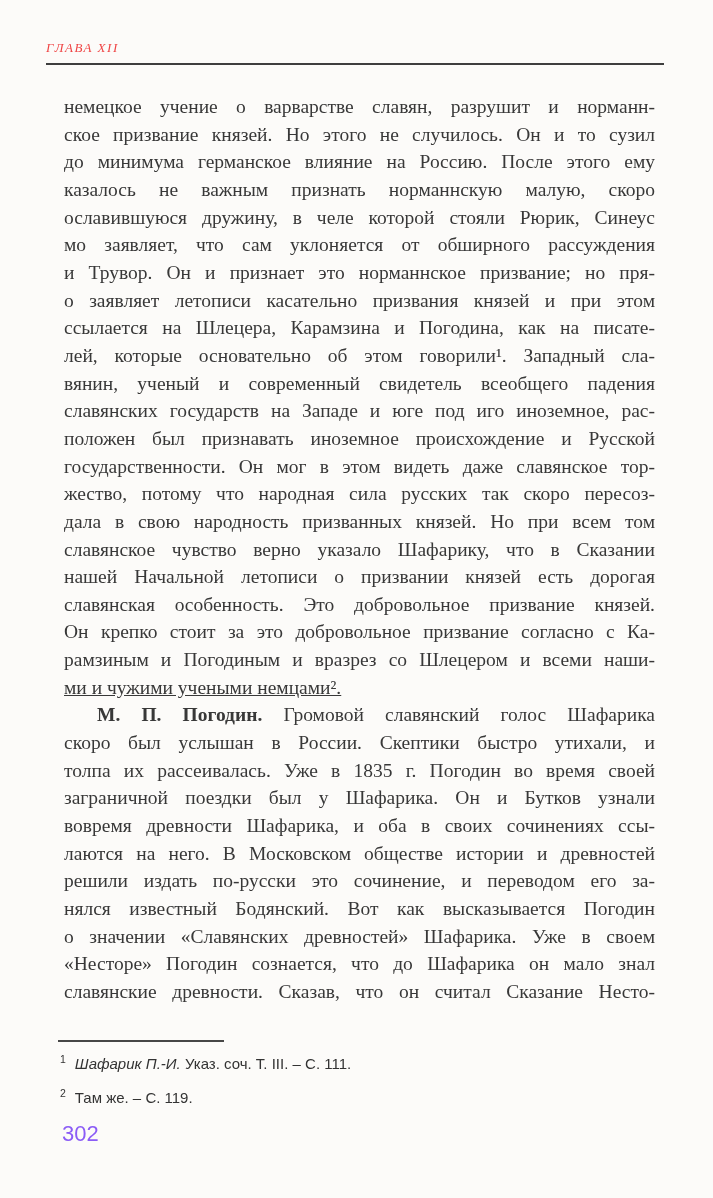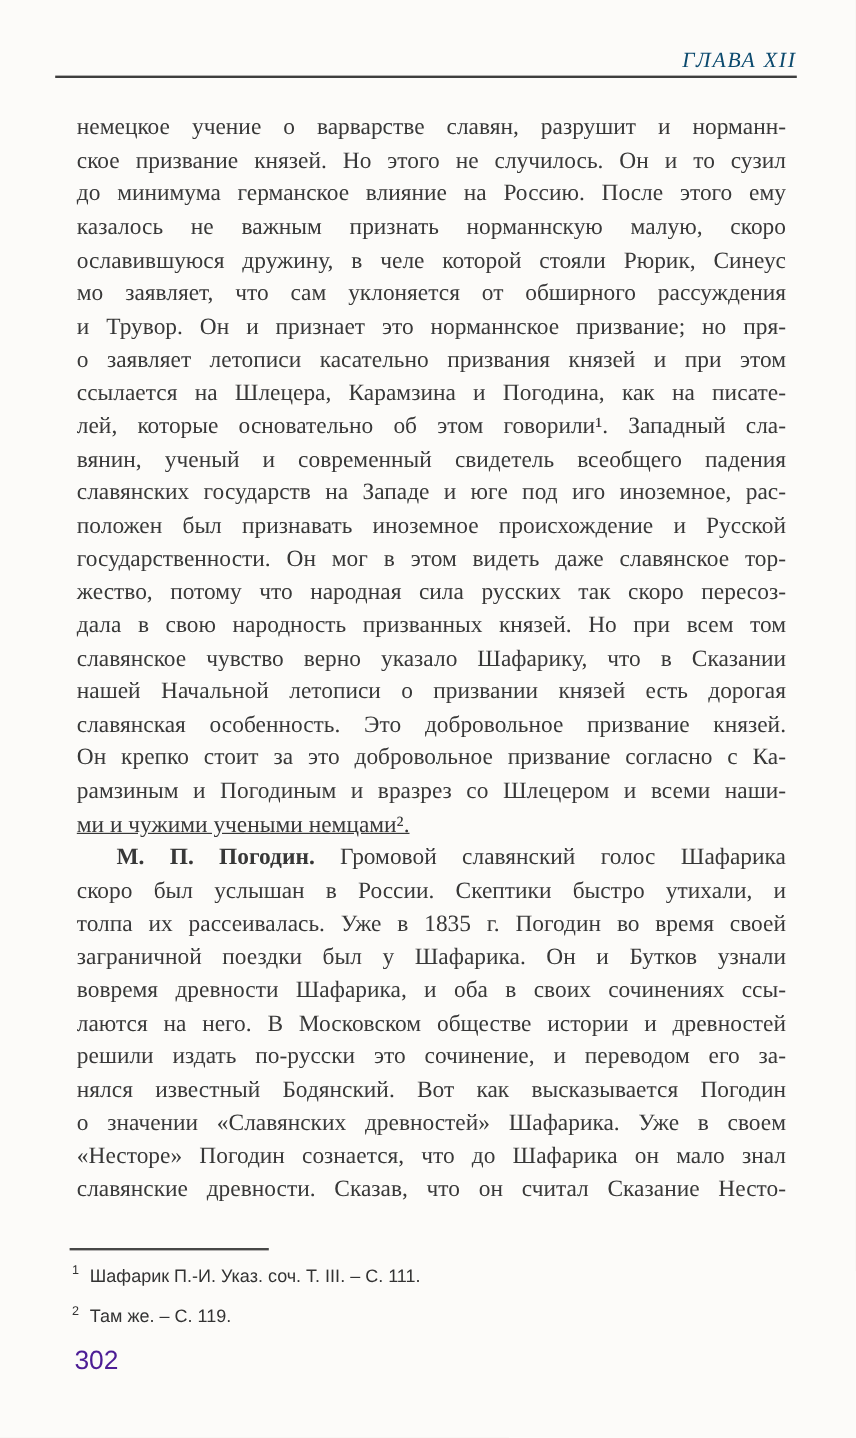--- a/index.html
+++ b/index.html
@@ -13,25 +13,25 @@
     overflow: hidden;
     font-family: "Liberation Serif", "DejaVu Serif", serif;
     color: #383838;
   }
   
   .running-head {
     position: absolute;
     top: 40px;
     left: 46px;
     width: 618px;
-    text-align: right;
+    text-align: left;
     font-style: italic;
-    font-size: 18px;
+    font-size: 13px;
     letter-spacing: 1.5px;
-    color: #0c4a6e;
+    color: #ef4444;
   }
   .header-rule {
     position: absolute;
     top: 63px;
     left: 46px;
     width: 618px;
     height: 2px;
     background: #3e3e3e;
   }
   
@@ -45,21 +45,21 @@
   }
   .para { margin: 0; }
   .line {
     text-align: justify;
     text-align-last: justify;
     white-space: normal;
   }
   .line.first { text-indent: 33px; }
   .line.last { text-align-last: left; text-decoration: underline; }
   .seg-bold { font-weight: bold; }
-  .seg-italic { }
+  .seg-italic { font-style: italic; }
   
   .footnotes {
     position: absolute;
     top: 1040px;
     left: 58px;
     width: 597px;
     font-family: "Liberation Sans", "DejaVu Sans", sans-serif;
     font-size: 15px;
     color: #333333;
   }
@@ -77,21 +77,21 @@
     margin-right: 9px;
     margin-left: 2px;
   }
   
   .page-number {
     position: absolute;
     top: 1121px;
     left: 62px;
     font-family: "Liberation Sans", "DejaVu Sans", sans-serif;
     font-size: 22px;
-    color: #4c1d95;
+    color: #8b5cf6;
   }
 </style>
 </head>
 <body>
 
 <div class="page">
 
   <div class="running-head">ГЛАВА XII</div>
 
   <div class="header-rule"></div>

